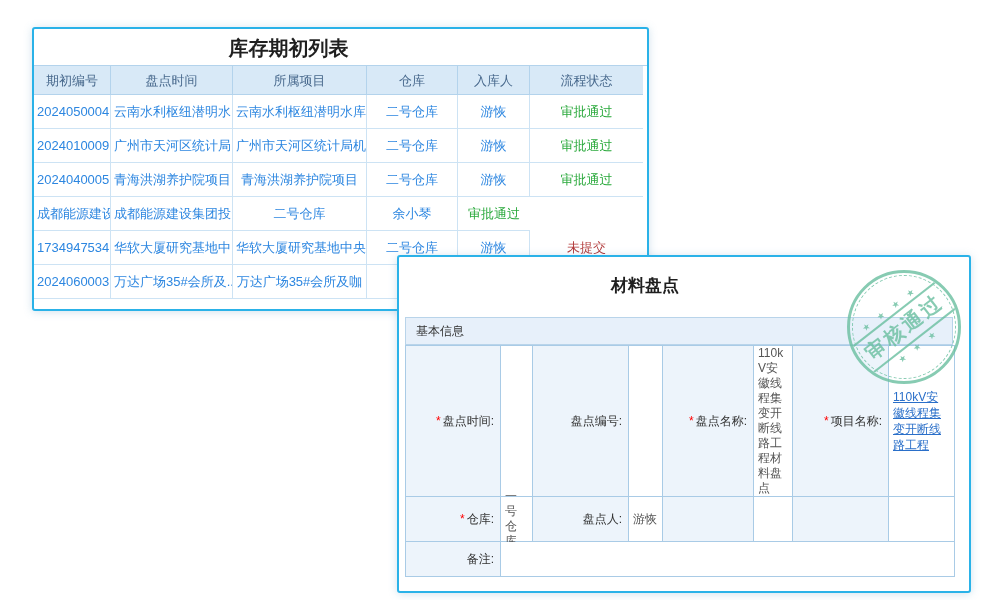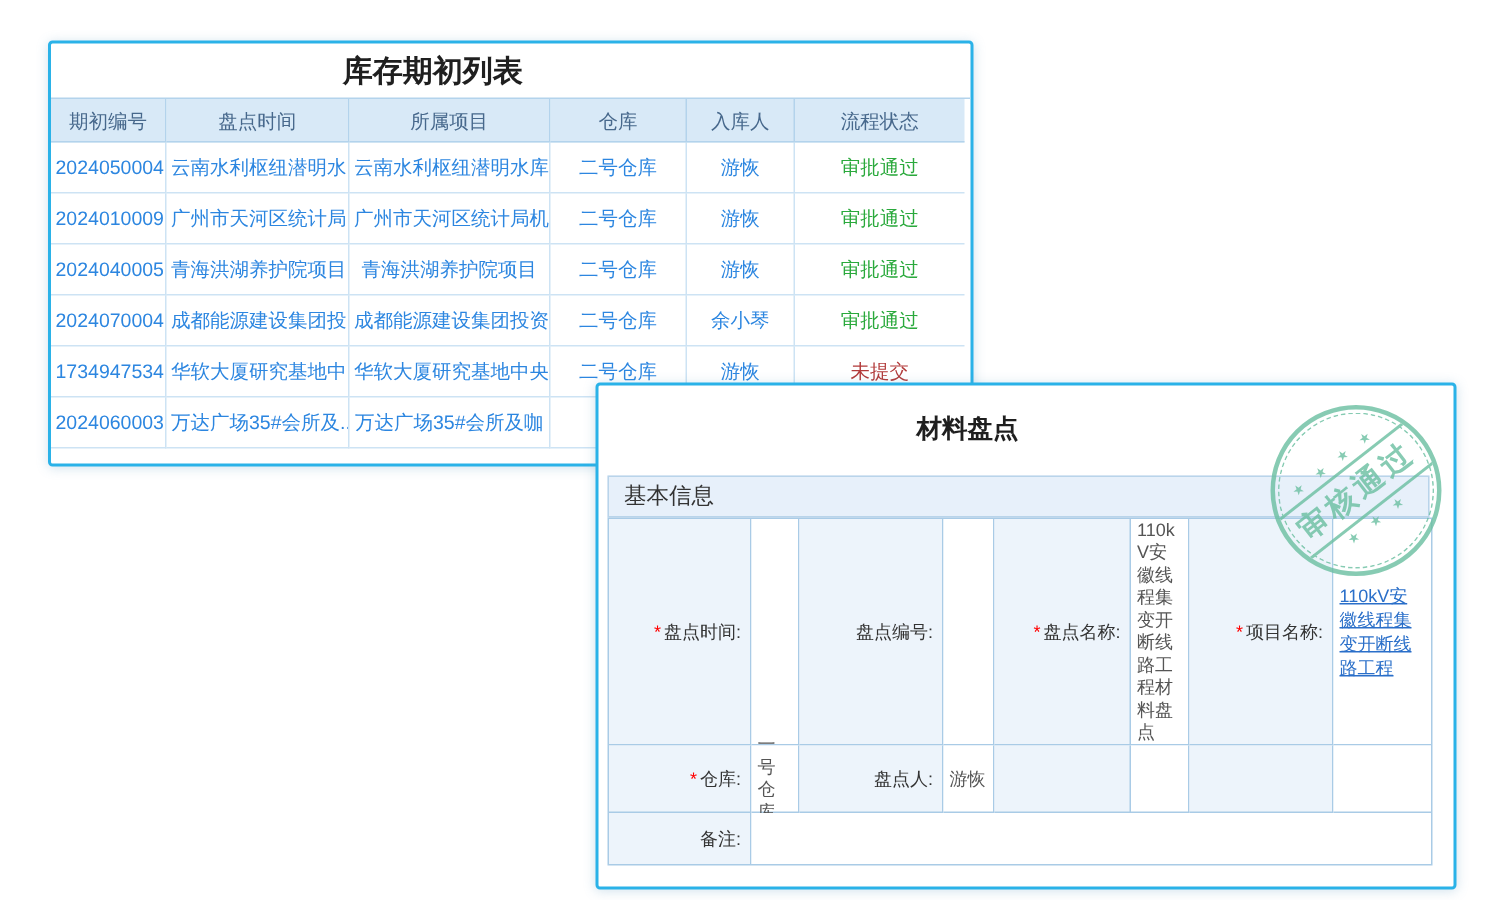--- a/index.html
+++ b/index.html
@@ -23,21 +23,21 @@
   .cell{text-align:center;white-space:nowrap;overflow:hidden;padding:0 3px;box-sizing:border-box;}
   .cell:last-child{border-right:none!important;}
   .status-approved{color:#2aa93c!important;}
   .status-unsubmitted{color:#b23a3a!important;}
 
   
   #form-win{left:397px;top:255px;width:570px;height:334px;overflow:hidden;}
   .form-title{margin-top:17px;text-align:center;font-size:17px;font-weight:bold;color:#1f1f1f;
               transform:translateX(-39px);white-space:nowrap;}
   .section-bar{position:absolute;left:6px;top:60px;width:548px;height:28px;box-sizing:border-box;
-               background:#e7f0fa;border:1px solid #b9d4ea;font-size:15px;color:#333;
+               background:#e7f0fa;border:1px solid #b9d4ea;font-size:12px;color:#333;
                line-height:26px;padding-left:10px;}
   .form-table{position:absolute;left:6px;top:88px;width:548px;box-sizing:content-box;
               border:1px solid #a9cbe6;}
   .f-row{display:grid;grid-template-columns:95px 32px 96px 34px 91px 39px 96px 65px;}
   .f-row.remark{grid-template-columns:95px 1fr;}
   .f-cell{box-sizing:border-box;border-right:1px solid #a9cbe6;border-bottom:1px solid #a9cbe6;
           font-size:12px;display:flex;align-items:center;}
   .f-row:last-child .f-cell{border-bottom:none;}
   .f-cell:last-child{border-right:none;}
   .f-label{background:#edf4fb;color:#333;justify-content:flex-end;text-align:right;
@@ -100,21 +100,20 @@
     <div class="lt-grid lt-row">
       <div class="cell">2024040005</div>
       <div class="cell">青海洪湖养护院项目...</div>
       <div class="cell">青海洪湖养护院项目</div>
       <div class="cell">二号仓库</div>
       <div class="cell">游恢</div>
       <div class="cell status-approved">审批通过</div>
     </div>
 
     <div class="lt-grid lt-row">
-      <div class="cell">2024070004</div>
       <div class="cell">成都能源建设集团投...</div>
       <div class="cell">成都能源建设集团投资...</div>
       <div class="cell">二号仓库</div>
       <div class="cell">余小琴</div>
       <div class="cell status-approved">审批通过</div>
     </div>
 
     <div class="lt-grid lt-row">
       <div class="cell">1734947534</div>
       <div class="cell">华软大厦研究基地中...</div>

